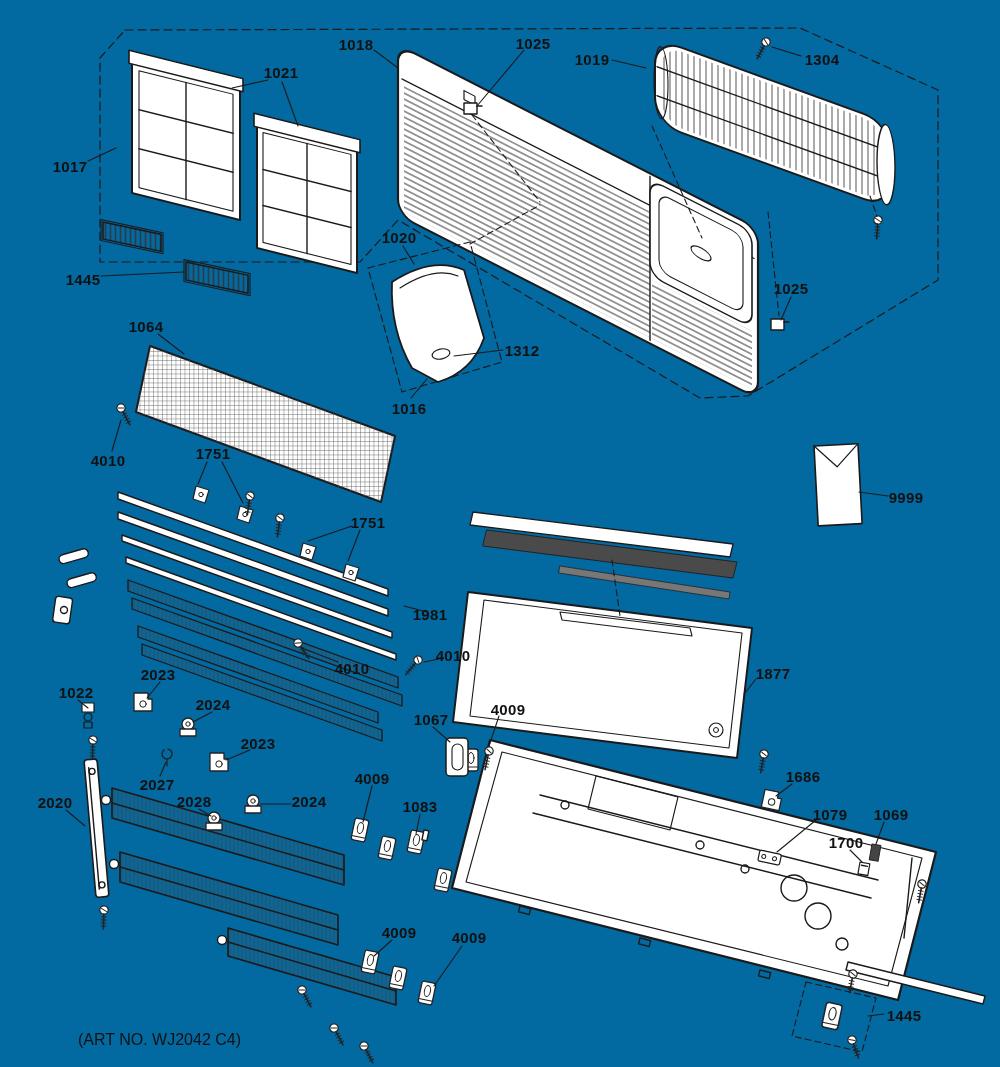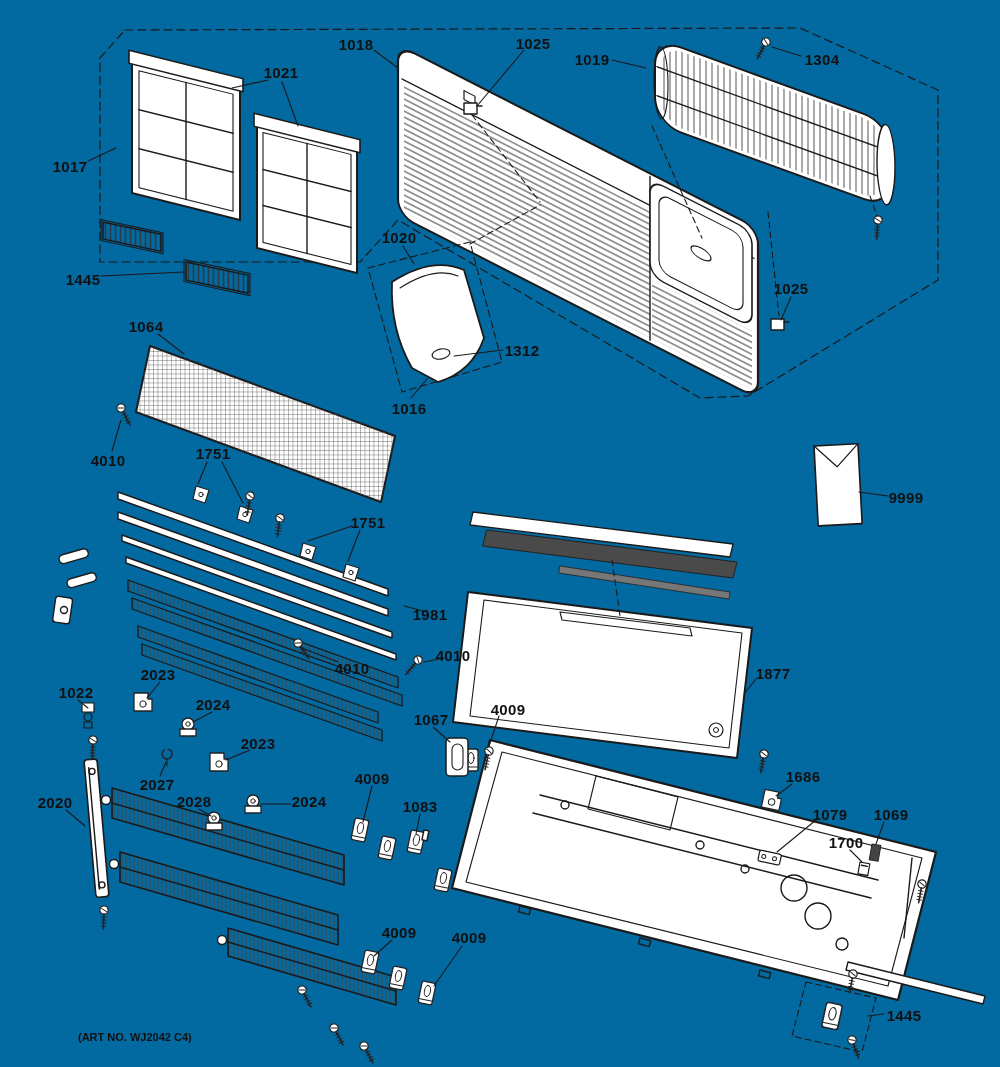--- a/index.html
+++ b/index.html
@@ -2,21 +2,21 @@
 <html><head>
 <meta charset="utf-8">
 <style>
   html,body{margin:0;padding:0;background:#fff;}
   .stage{position:relative;width:1000px;height:1067px;background:#0369a1;
          font-family:"Liberation Sans",sans-serif;overflow:hidden;}
   .stage svg{position:absolute;left:0;top:0;}
   .part-label{position:absolute;transform:translate(-50%,-50%);
               font-size:15px;font-weight:bold;color:#111;white-space:nowrap;
               letter-spacing:.3px;background:rgba(255,255,255,.0);}
-  .art-no{position:absolute;font-size:11px;font-weight:bold;color:#111;white-space:nowrap;}
+  .art-no{position:absolute;font-size:16px;font-weight:normal;color:#111;white-space:nowrap;}
 </style>
 </head>
 <body>
 
 <div class="stage">
 
 <svg width="1000" height="1067" viewBox="0 0 1000 1067">
   <defs>
     <pattern id="louv" width="8" height="6" patternUnits="userSpaceOnUse">
       <path d="M0,3H8" stroke="#222" stroke-width="1"></path>

